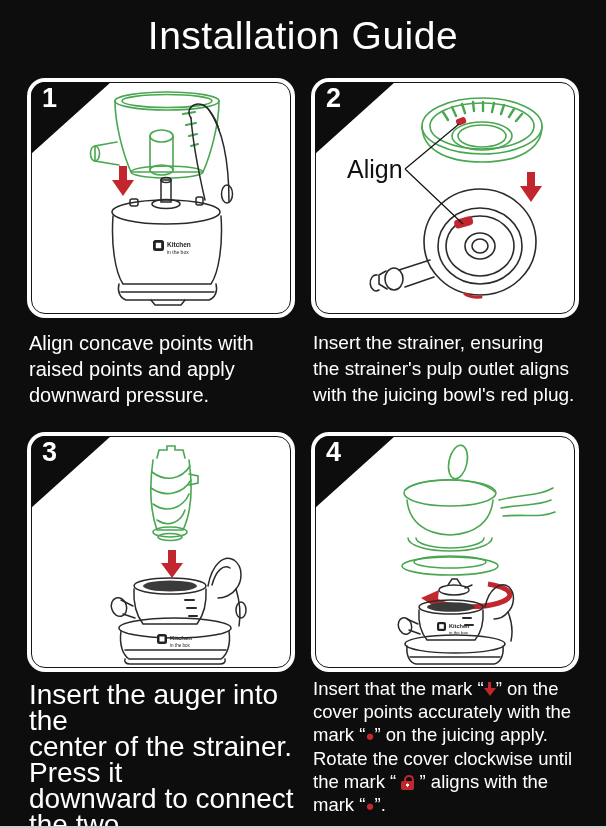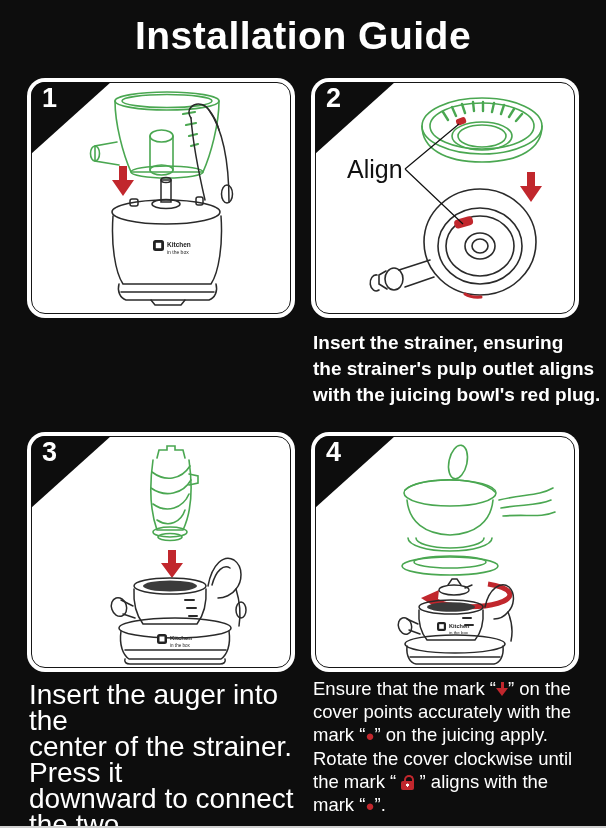--- a/index.html
+++ b/index.html
@@ -7,21 +7,21 @@
     width:606px; height:828px;
     background:#0d0d0d;
     font-family:"Liberation Sans", sans-serif;
     position:relative; overflow:hidden;
   }
   .page { position:absolute; inset:0; background:#0d0d0d; }
 
   .title {
     position:absolute; top:14px; left:0; width:606px;
     margin:0; text-align:center;
-    color:#ffffff; font-size:39px; font-weight:bold; letter-spacing:0.5px;
+    color:#ffffff; font-size:39px; font-weight:normal; letter-spacing:0.5px;
   }
 
   .panel {
     position:absolute; width:268px; height:240px;
     background:#ffffff; border-radius:18px;
   }
   #panel-1 { left:27px;  top:78px; }
   #panel-2 { left:311px; top:78px; }
   #panel-3 { left:27px;  top:432px; }
   #panel-4 { left:311px; top:432px; }
@@ -41,21 +41,21 @@
     position:absolute; top:5px; left:15px;
     color:#ffffff; font-size:27px; font-weight:bold;
   }
   .illo { position:absolute; left:6px; top:6px; width:256px; height:228px; }
 
   .caption {
     position:absolute; margin:0;
     color:#ffffff; white-space:pre-line;
   }
   #caption-1 { left:29px;  top:330px; width:280px; font-size:20px;   line-height:26px; }
-  #caption-2 { left:313px; top:330px; width:292px; font-size:19px;   line-height:26px;font-weight:bold; }
+  #caption-2 { left:313px; top:330px; width:292px; font-size:19px;   line-height:26px; }
   #caption-3 { left:29px;  top:682px; width:286px; font-size:28px;   line-height:26px; }
   #caption-4 { left:313px; top:677px; width:292px; font-size:18.5px; line-height:23px; }
 
   
   .sym-dot { color:#c1272d; font-size:15px; }
   .sym-arrow {
     display:inline-block; position:relative;
     width:12px; height:14px; vertical-align:-1px;
   }
   .sym-arrow::before {
@@ -269,31 +269,34 @@
         <rect x="120" y="184" width="9" height="9" rx="2" fill="#222222"></rect>
         <rect x="122.2" y="186.2" width="4.6" height="4.6" fill="#ffffff"></rect>
         <text x="132" y="189.5" font-size="5.6" font-weight="bold" fill="#222222">Kitchen</text>
         <text x="132" y="195.5" font-size="4.4" fill="#222222">in the box</text>
       </g>
     </svg>
     <div class="corner"></div>
     <span class="step-num">4</span>
   </section>
 
+  <p class="caption" id="caption-1">Align concave points with
+raised points and apply
+downward pressure.</p>
 
   <p class="caption" id="caption-2">Insert the strainer, ensuring
 the strainer's pulp outlet aligns
 with the juicing bowl's red plug.</p>
 
   <p class="caption" id="caption-3">Insert the auger into the
 center of the strainer. Press it
 downward to connect the two
 parts securely.</p>
 
-  <p class="caption" id="caption-4"><span>Ensure that the mark “</span><span class="sym-arrow"></span><span>” on the
+  <p class="caption" id="caption-4"><span>Insert that the mark “</span><span class="sym-arrow"></span><span>” on the
 cover points accurately with the
 mark “</span><span class="sym-dot">●</span><span>” on the juicing apply.
 Rotate the cover clockwise until
 the mark “ </span><span class="sym-lock"></span><span> ” aligns with the
 mark “</span><span class="sym-dot">●</span><span>”.</span></p>
 
   <div class="bottom-edge"></div>
 </div>
 
 </body></html>

